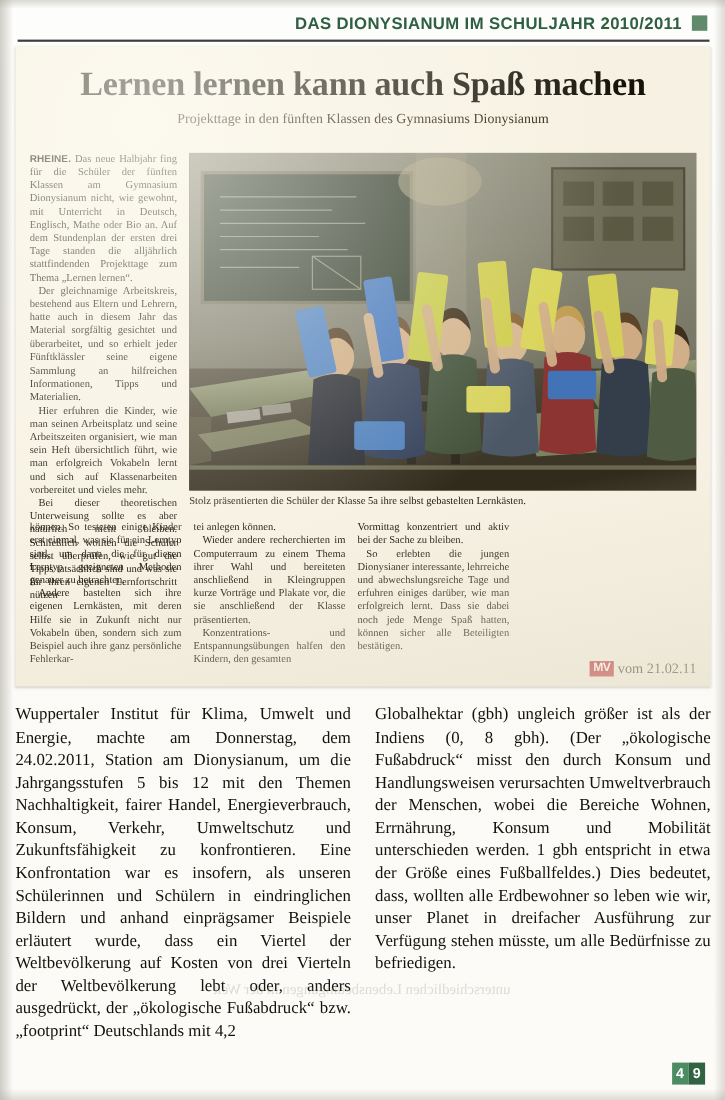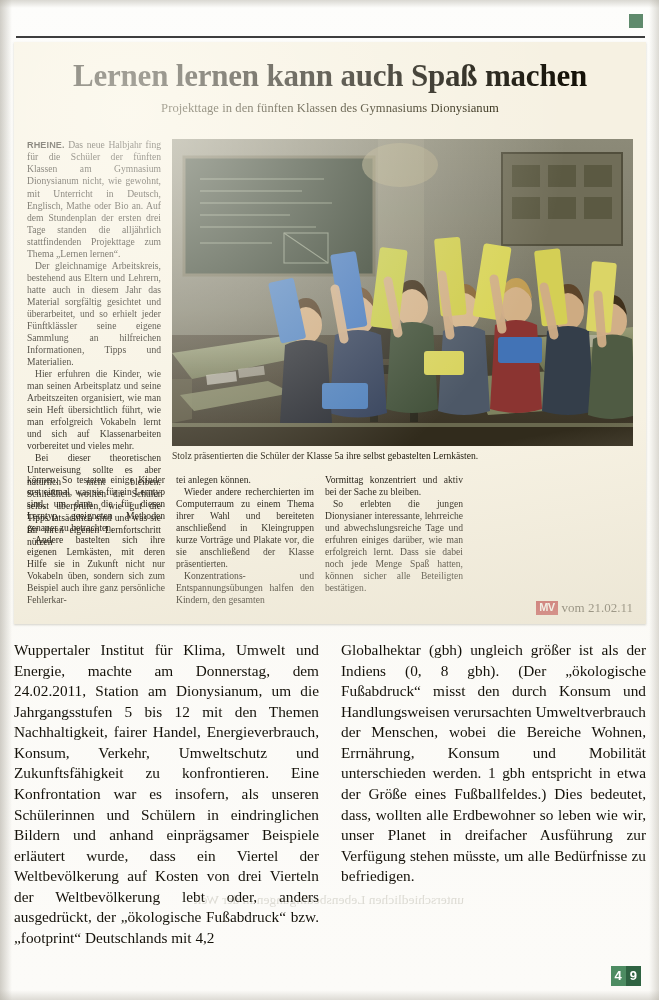--- a/index.html
+++ b/index.html
@@ -255,20 +255,21 @@
   }
   .folio-a { background: #4d8c62; color: #ffffff; }
   .folio-b { background: #2f6342; color: #ffffff; }
 </style>
 </head>
 <body>
 
 <div class="page"></div>
 
 <div class="runhead">
+  <span class="runhead-title">DAS DIONYSIANUM IM SCHULJAHR 2010/2011</span>
   <span class="runhead-square"></span>
 </div>
 <div class="runhead-rule"></div>
 
 <div class="clipping">
 
   <div class="headline">Lernen lernen kann auch Spaß machen</div>
   <div class="subhead">Projekttage in den fünften Klassen des Gymnasiums Dionysianum</div>
 
   <div class="art-top">

